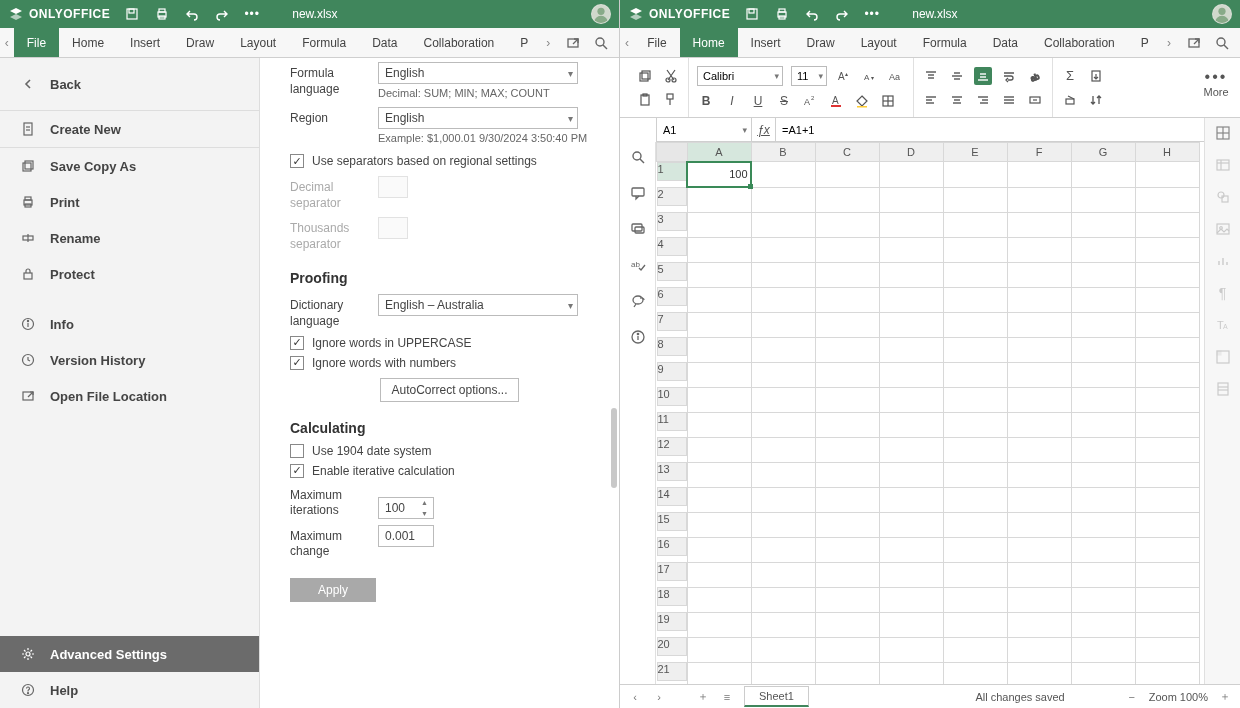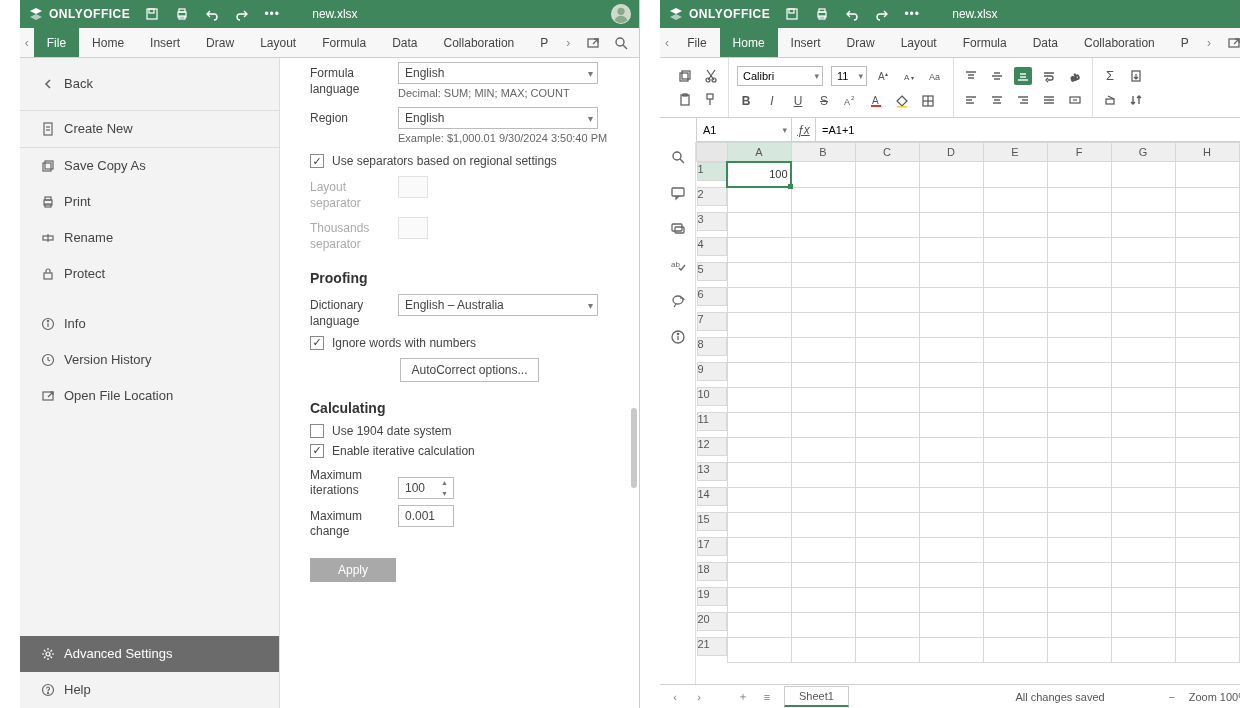--- a/index.html
+++ b/index.html
@@ -1,17 +1,17 @@
 <!DOCTYPE html>
 <html><head>
 <meta charset="utf-8">
 <style>
 * { box-sizing: border-box; margin: 0; padding: 0; font-family: Arial, Helvetica, sans-serif; }
 body { width: 1240px; height: 708px; display: flex; background: #fff; overflow: hidden; }
-.pane { position: relative; height: 708px; margin-left: 20px; }
+.pane { position: relative; height: 708px; }
 .pane.left { width: 620px; border-right: 1px solid #ccc; }
 .pane.right { width: 620px; }
 
 
 .titlebar { height: 28px; background: #40865c; display: flex; align-items: center; padding: 0 8px; gap: 14px; color: #fff; font-size: 12px; }
 .logo { display: flex; align-items: center; gap: 5px; font-weight: bold; letter-spacing: .5px; }
 .tb-icon { width: 16px; height: 16px; display: inline-flex; align-items: center; justify-content: center; }
 .tb-file { margin-left: 18px; }
 .avatar { width: 20px; height: 20px; border-radius: 50%; background: #d0d8cc; margin-left: auto; border: 1px solid #fff3; overflow:hidden; display:flex; align-items:center; justify-content:center;}
 .avatar svg{width:20px;height:20px}
@@ -21,21 +21,21 @@
 .menu-item { padding: 0 13px; display: flex; align-items: center; cursor: pointer; }
 .menu-item.active-file { background: #40865c; color: #fff; }
 .menu-item.active-home { background: #40865c; color: #fff; }
 .menu-spacer { flex: 1; }
 .menu-right { display: flex; align-items: center; gap: 12px; padding: 0 10px; color: #666; }
 .chev { width: 18px; display:flex; align-items:center; justify-content:center; color:#888;}
 
 
 .backstage { display: flex; height: calc(708px - 58px); }
 .side { width: 260px; background: #f3f3f3; border-right: 1px solid #ddd; display: flex; flex-direction: column; font-size: 13px; color: #444; }
-.side-row { display: flex; gap: 8px; padding: 10px 20px; cursor: pointer; }
+.side-row { display: flex; align-items: center; gap: 14px; padding: 10px 20px; cursor: pointer; font-weight: bold; }
 .side-row.back { padding: 18px 20px 18px 20px; }
 .side-row.disabled { color: #aaa; }
 .side-row.selected { background: #6b6b6b; color: #fff; }
 .side-divider { height: 1px; background: #ddd; margin: 0; }
 .side-push { flex: 1; }
 .side .side-icon { width: 16px; height: 16px; display: inline-flex; align-items: center; justify-content: center; color: #666; }
 .side-row.selected .side-icon { color: #fff; }
 .side-row.disabled .side-icon { color: #bbb; }
 
 .settings { flex: 1; padding: 4px 10px 10px 30px; overflow: hidden; position: relative; font-size: 12px; color: #444; }
@@ -309,41 +309,45 @@
               <span class="caret">▾</span>
             </div>
           <div class="example">Example: $1,000.01 9/30/2024 3:50:40 PM</div>
         </div>
       </div>
       <div class="chk" style="margin-top:10px;">
         <span class="chkbox checked"></span>
         <span>Use separators based on regional settings</span>
       </div>
       <div class="row" style="margin-top:8px;">
-        <div class="lbl" style="color:#aaa;">Layout separator</div>
+        <div class="lbl" style="color:#aaa;">Decimal separator</div>
         <div class="ctrl">
             <div class="mini-input dis"></div>
           </div>
       </div>
       <div class="row">
         <div class="lbl" style="color:#aaa;">Thousands separator</div>
         <div class="ctrl">
             <div class="mini-input dis"></div>
           </div>
       </div>
 
       <h3>Proofing</h3>
       <div class="row">
         <div class="lbl">Dictionary language</div>
         <div class="ctrl">
           <div class="select">
               <span>English – Australia</span>
               <span class="caret">▾</span>
             </div>
         </div>
+      </div>
+      <div class="chk">
+        <span class="chkbox checked"></span>
+        <span>Ignore words in UPPERCASE</span>
       </div>
       <div class="chk">
         <span class="chkbox checked"></span>
         <span>Ignore words with numbers</span>
       </div>
       <div style="margin-top:8px;text-align:center;">
         <span class="btn-small">AutoCorrect options...</span>
       </div>
 
       <h3>Calculating</h3>
@@ -883,20 +887,31 @@
               <td class=""></td>
               <td class=""></td>
               <td class=""></td>
               <td class=""></td>
               <td class=""></td>
               <td class=""></td>
               <td class=""></td>
               <td class=""></td>
             </tr>
             <tr>
+              <th class="row">16</th>
+              <td class=""></td>
+              <td class=""></td>
+              <td class=""></td>
+              <td class=""></td>
+              <td class=""></td>
+              <td class=""></td>
+              <td class=""></td>
+              <td class=""></td>
+            </tr>
+            <tr>
               <th class="row">17</th>
               <td class=""></td>
               <td class=""></td>
               <td class=""></td>
               <td class=""></td>
               <td class=""></td>
               <td class=""></td>
               <td class=""></td>
               <td class=""></td>
             </tr>

